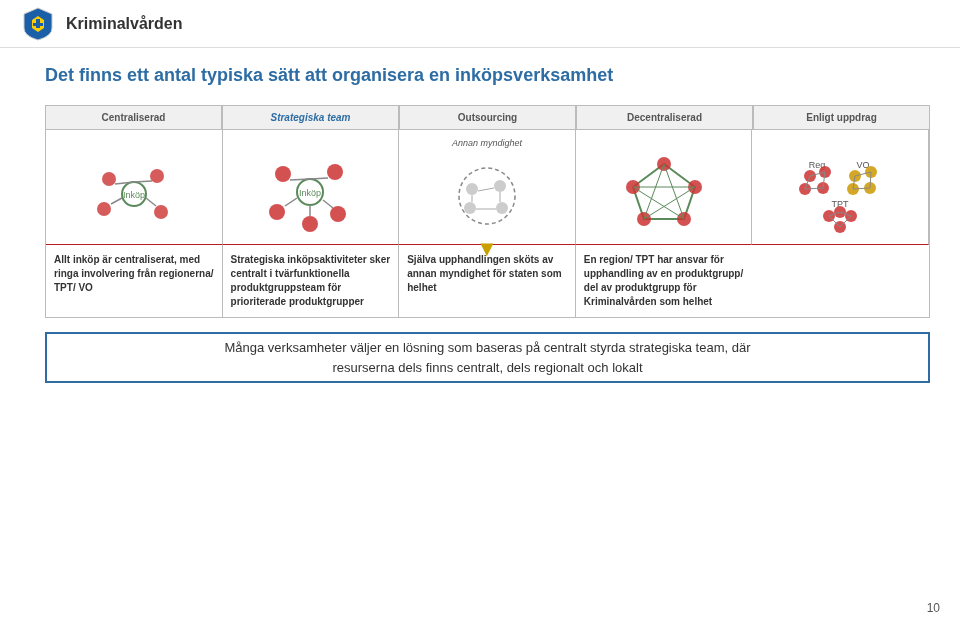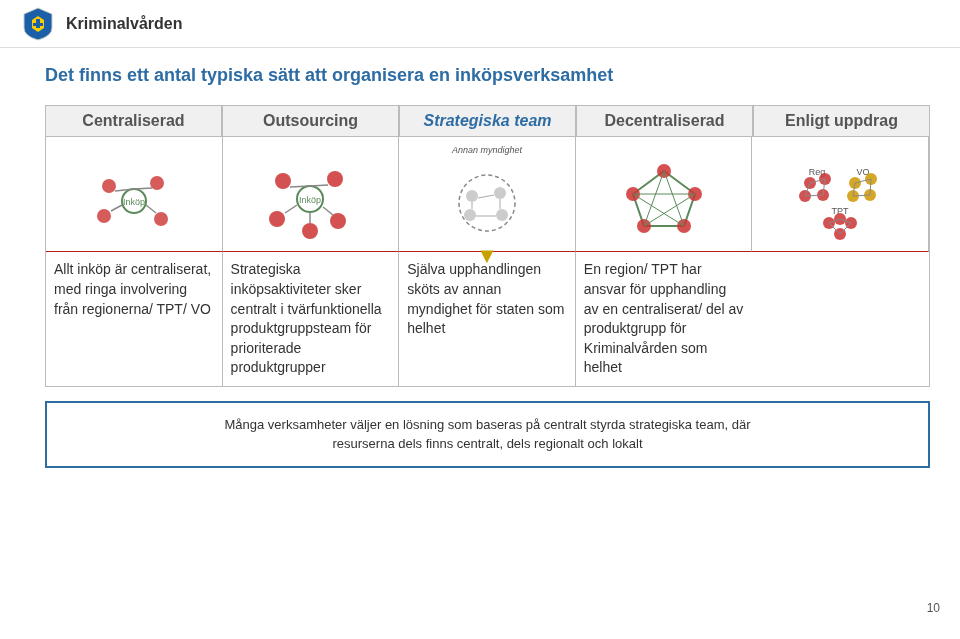--- a/index.html
+++ b/index.html
@@ -53,21 +53,21 @@
     }
     
     .columns-header {
       display: grid;
       grid-template-columns: 1fr 1fr 1fr 1fr 1fr;
       gap: 0;
       margin-bottom: 0;
     }
     .col-header {
       text-align: center;
-      font-size: 16px;
+      font-size: 10px;
       font-weight: bold;
       color: #555;
       padding: 6px 4px;
       border: 1px solid #bbb;
       background: #f0f0f0;
     }
     .col-header.active {
       color: #2e6da4;
       font-style: italic;
     }
@@ -101,34 +101,35 @@
     .text-row {
       display: grid;
       grid-template-columns: 1fr 1fr 1fr 1fr 1fr;
       gap: 0;
       border-left: 1px solid #bbb;
       border-right: 1px solid #bbb;
       border-bottom: 1px solid #bbb;
     }
     .text-cell {
       padding: 8px 8px;
-      font-size: 14px;
+      font-size: 10px;
       color: #333;
       border-right: 1px solid #bbb;
       line-height: 1.4;
       vertical-align: top;
+      font-weight: bold;
     }
     .text-cell:last-child {
       border-right: none;
     }
     
     .bottom-box {
       margin: 14px 0 0 0;
       border: 2px solid #2e6da4;
-      padding: 12px 20px;
+      padding: 4px 20px;
       text-align: center;
       font-size: 13px;
       color: #333;
       line-height: 1.5;
     }
     
     .page-number {
       position: absolute;
       bottom: 24px;
       right: 20px;
@@ -177,22 +178,22 @@
       <span class="org-name">Kriminalvården</span>
     </div>
   </div>
 
   <div class="main">
 
     <div class="page-title">Det finns ett antal typiska sätt att organisera en inköpsverksamhet</div>
 
     <div class="columns-header">
       <div class="col-header">Centraliserad</div>
+      <div class="col-header active">Strategiska team</div>
       <div class="col-header">Outsourcing</div>
-      <div class="col-header active">Strategiska team</div>
       <div class="col-header">Decentraliserad</div>
       <div class="col-header">Enligt uppdrag</div>
     </div>
 
     <div class="diagram-row">
 
       <div class="diagram-cell">
         <svg class="diagram-svg" viewBox="0 0 90 80">
 
           <circle cx="45" cy="40" r="12" fill="none" stroke="#5a8a5a" stroke-width="2"></circle>
@@ -303,21 +304,21 @@
           <line x1="56" y1="62" x2="45" y2="73" stroke="#888" stroke-width="1"></line>
         </svg>
       </div>
 
     </div>
 
     <div class="text-row">
       <div class="text-cell">Allt inköp är centraliserat, med ringa involvering från regionerna/ TPT/ VO</div>
       <div class="text-cell">Strategiska inköpsaktiviteter sker centralt i tvärfunktionella produktgruppsteam för prioriterade produktgrupper</div>
       <div class="text-cell">Själva upphandlingen sköts av annan myndighet för staten som helhet</div>
-      <div class="text-cell">En region/ TPT har ansvar för upphandling av en centraliserat/ del av produktgrupp för Kriminalvården som helhet</div>
+      <div class="text-cell">En region/ TPT har ansvar för upphandling av en produktgrupp/ del av produktgrupp för Kriminalvården som helhet</div>
     </div>
 
     <div class="bottom-box">
       <span style="white-space:pre-line;">Många verksamheter väljer en lösning som baseras på centralt styrda strategiska team, där
 resurserna dels finns centralt, dels regionalt och lokalt</span>
     </div>
 
   </div>
 
   <div class="page-number">10</div>

